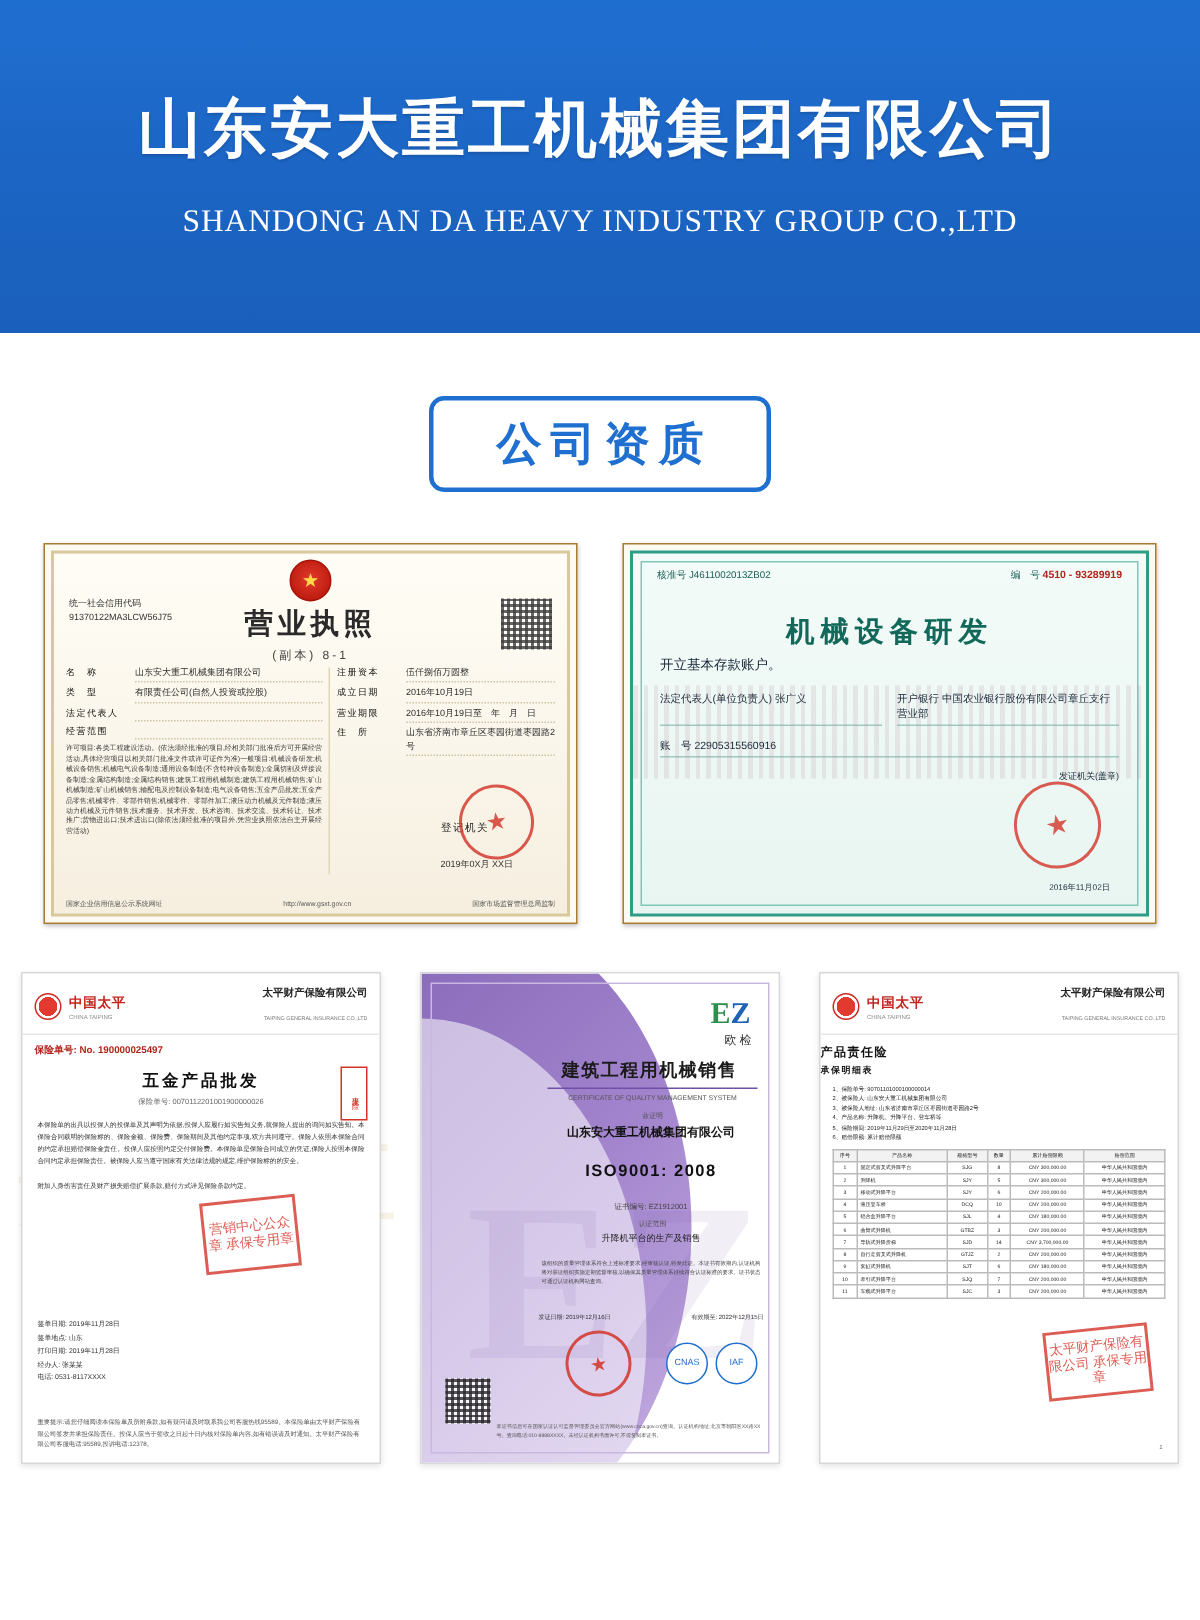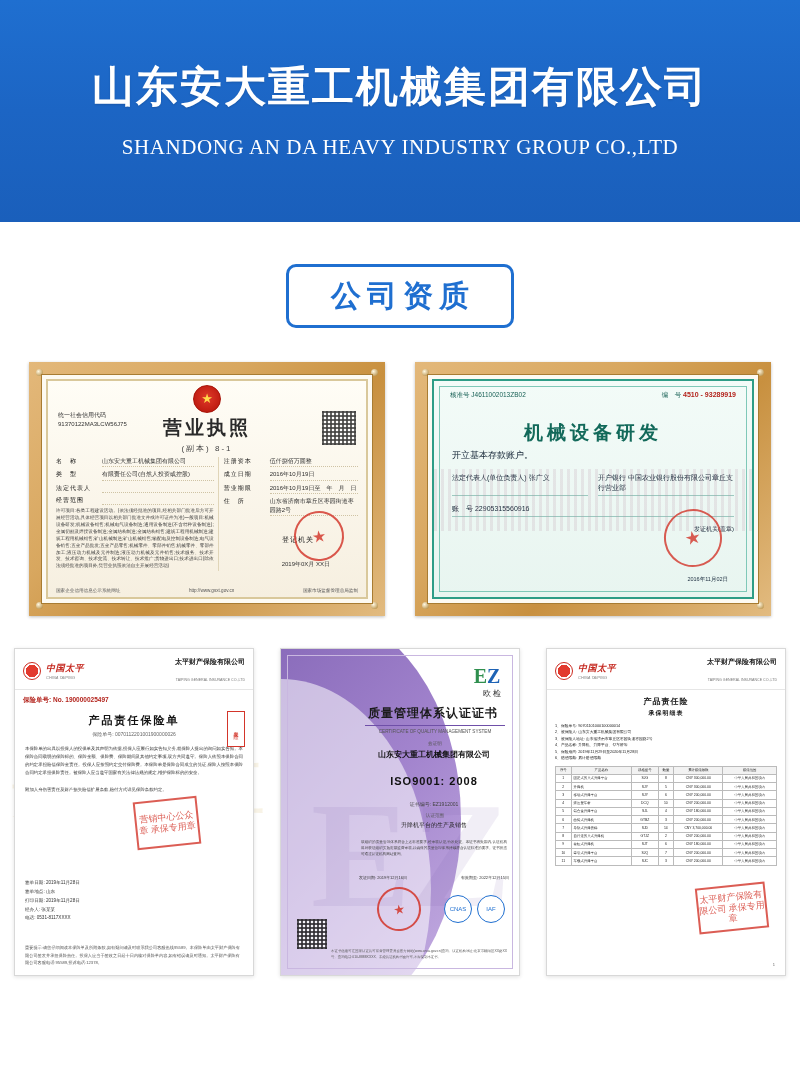--- a/index.html
+++ b/index.html
@@ -84,21 +84,20 @@
     justify-content: center;
     gap: 26px;
     margin-top: 32px;
   }
 
   
   .framed {
     width: 356px;
     height: 254px;
     background: linear-gradient(135deg,#e3b87a 0%, #d8a75f 35%, #c8903f 60%, #e2bb80 100%);
-    padding: 12px;
     box-sizing: border-box;
     box-shadow: 0 1px 3px rgba(0,0,0,0.25);
     position: relative;
   }
   .framed .screw {
     position: absolute;
     width: 7px; height: 7px;
     border-radius: 50%;
     background: radial-gradient(circle at 35% 35%, #fff7e0, #a97c2b);
   }
@@ -279,21 +278,21 @@
     display: flex; align-items: center; gap: 5px;
     padding: 8px 8px 4px 8px;
     border-bottom: 1px solid #e6e6e6;
   }
   .tp-logo {
     width: 16px; height: 16px; border-radius: 50%;
     background: radial-gradient(circle at 50% 50%, #e23a2e 0 55%, #fff 56% 100%);
     border: 1px solid #cc2a1f;
     position: relative; flex: none;
   }
-  .tp-name { font-size: 9px; color: #c4261d; font-weight: bold; letter-spacing: .5px; font-style: italic; }
+  .tp-name { font-size: 9px; color: #c4261d; font-weight: bold; letter-spacing: .5px; }
   .tp-name small { display: block; font-size: 4px; color: #888; font-weight: normal; letter-spacing: 0; }
   .tp-co { margin-left: auto; text-align: right; }
   .tp-co b { font-size: 7px; color: #222; display: block; }
   .tp-co small { font-size: 3.6px; color: #777; }
   .tp-policy-no {
     font-size: 6.5px; color: #b3231c; padding: 6px 8px 0 8px; font-weight: bold;
   }
   .tp-doc-title {
     text-align: center; font-size: 11px; font-weight: bold; color: #111;
     margin-top: 8px; letter-spacing: 2px;
@@ -339,21 +338,21 @@
     line-height: 1.25;
   }
   .tbl th { background: #f2f2f2; font-weight: normal; }
   .tbl td.l { text-align: left; padding-left: 2px; }
   .info-list {
     margin: 5px 8px 0 8px;
     font-size: 3.8px;
     color: #222;
     line-height: 1.7;
   }
-  .center-title { text-align: center; font-size: 8px; font-weight: bold; color: #111; margin-top: 6px; letter-spacing: 1px;}
+  .center-title { text-align: left; font-size: 8px; font-weight: bold; color: #111; margin-top: 6px; letter-spacing: 1px;}
   .center-title small { display: block; font-size: 6px; font-weight: bold; margin-top: 2px; }
 
   
   .iso {
     position: absolute; inset: 0;
     background: #ffffff;
     overflow: hidden;
   }
   .iso-border {
     position: absolute; inset: 6px;
@@ -606,21 +605,21 @@
       <div class="tp-co">
         <b>太平财产保险有限公司</b>
         <small>TAIPING GENERAL INSURANCE CO.,LTD</small>
       </div>
     </div>
     <div class="tp-policy-no">
       <span>保险单号:</span>
       <span>No. 190000025497</span>
     </div>
     <div class="tp-redbox">太平保险</div>
-    <div class="tp-doc-title">产品责任保险单</div>
+    <div class="tp-doc-title">五金产品批发</div>
     <div class="tp-sub">保险单号: 0070112201001900000026</div>
     <div class="tp-block">本保险单的出具以投保人的投保单及其声明为依据,投保人应履行如实告知义务,就保险人提出的询问如实告知。本保险合同载明的保险标的、保险金额、保险费、保险期间及其他约定事项,双方共同遵守。保险人依照本保险合同的约定承担赔偿保险金责任。投保人应按照约定交付保险费。本保险单是保险合同成立的凭证,保险人按照本保险合同约定承担保险责任。被保险人应当遵守国家有关法律法规的规定,维护保险标的的安全。</div>
     <div class="tp-block">附加人身伤害责任及财产损失赔偿扩展条款,赔付方式详见保险条款约定。</div>
     <div class="tp-stamp" style="left:120px; top:150px;">
       <span>营销中心公众章
 承保专用章</span>
     </div>
     <div class="tp-sign">
       <div>签单日期: 2019年11月28日</div>
       <div>签单地点: 山东</div>
@@ -636,21 +635,21 @@
       <div class="iso-swoosh"></div>
       <div class="iso-swoosh2"></div>
       <div class="iso-watermark">EZ</div>
       <div class="iso-border"></div>
 
       <div class="iso-logo">
         <div class="mark">E<i>Z</i></div>
         <div class="cn">欧检</div>
       </div>
 
-      <div class="iso-title">质量管理体系认证证书</div>
+      <div class="iso-title">建筑工程用机械销售</div>
       <div class="iso-rule"></div>
       <div class="iso-label" style="top:80px">CERTIFICATE OF QUALITY MANAGEMENT SYSTEM</div>
 
       <div class="iso-label" style="top:92px">兹证明</div>
       <div class="iso-company" style="top:100px">山东安大重工机械集团有限公司</div>
       <div class="iso-std">ISO9001: 2008</div>
       <div class="iso-no">证书编号: EZ1912001</div>
       <div class="iso-label" style="top:164px">认证范围</div>
       <div class="iso-scope" style="top:172px">升降机平台的生产及销售</div>
       <div class="iso-text">该组织的质量管理体系符合上述标准要求,经审核认证,特发此证。本证书有效期内,认证机构将对获证组织实施定期监督审核,以确保其质量管理体系持续符合认证标准的要求。证书状态可通过认证机构网站查询。</div>

